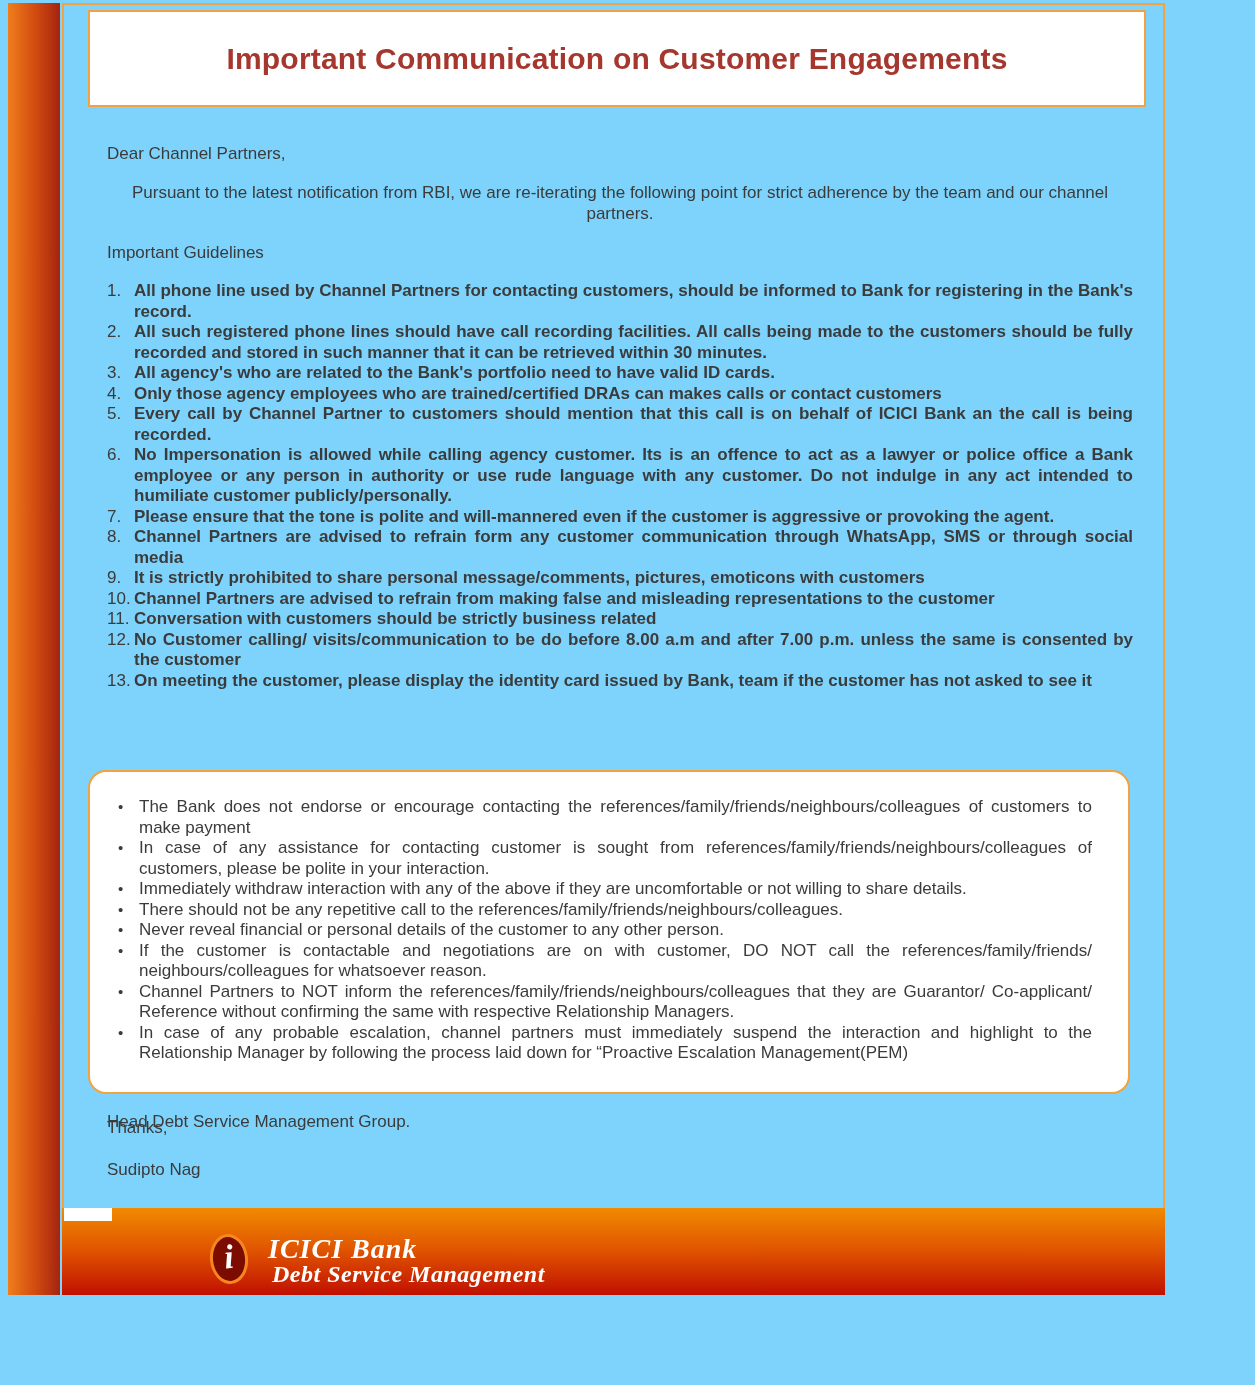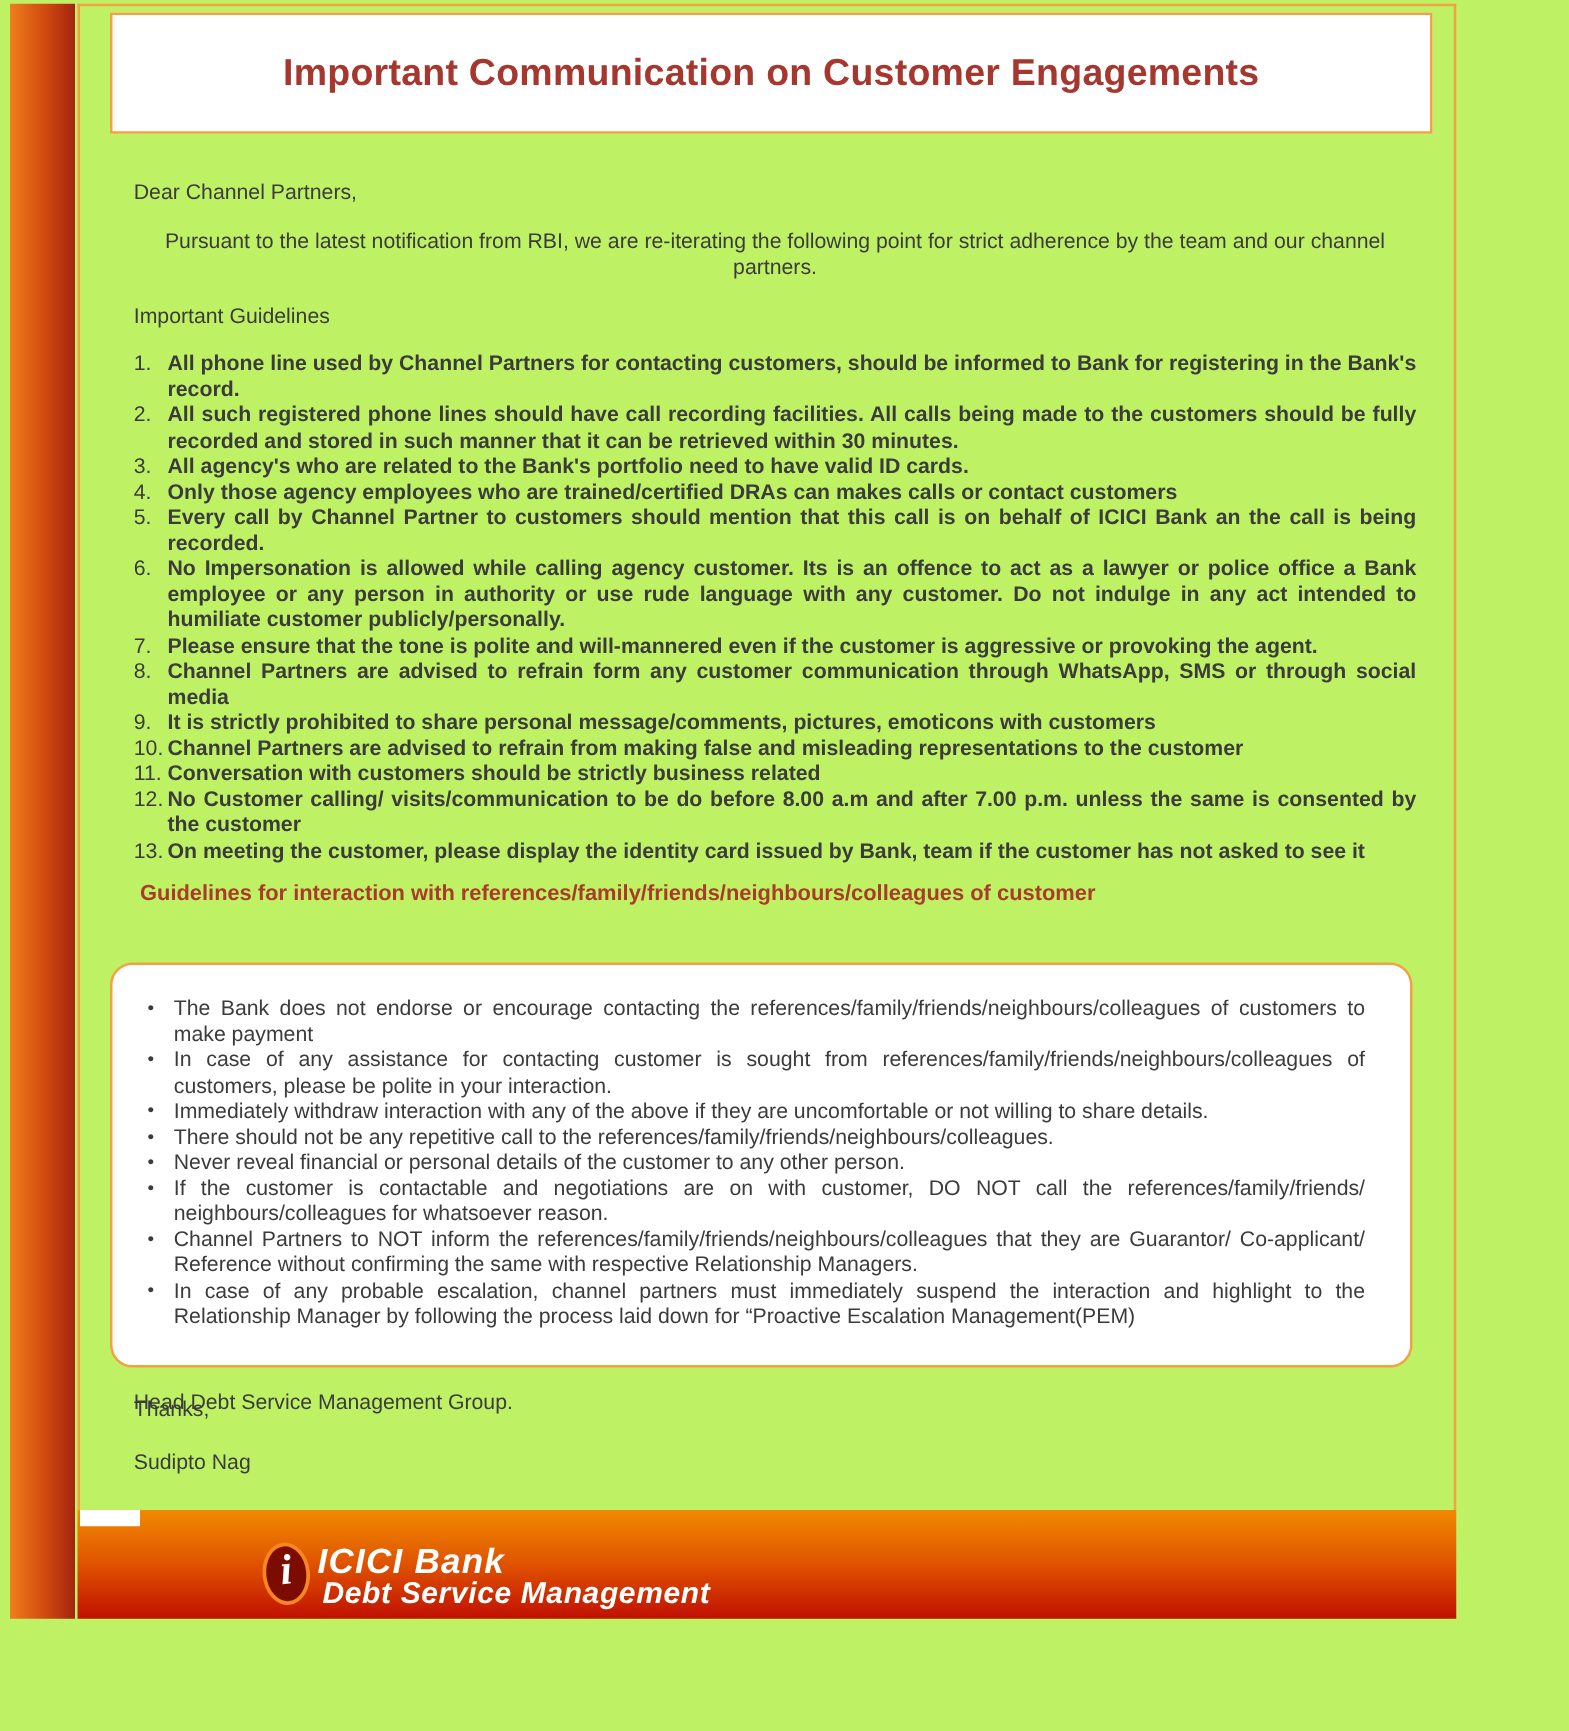--- a/index.html
+++ b/index.html
@@ -1,17 +1,17 @@
 <!DOCTYPE html>
 <html><head>
 <meta charset="utf-8">
 <style>
   html,body { margin:0; padding:0; background:#ffffff; }
   .page {
-    position:relative; width:1255px; height:1385px; background:#bef264;
+    position:relative; width:1255px; height:1385px; background:#7dd3fc;
     font-family:"Liberation Sans", sans-serif; color:#3b3b3b; overflow:hidden;
   }
   
   .left-bar {
     position:absolute; left:8px; top:3px; width:52px; height:1292px;
     background:linear-gradient(to right, #ef7e1d 0%, #d0490f 55%, #a32410 100%);
   }
   
   .border-top   { position:absolute; left:62px; top:3px;  width:1103px; height:2px; background:#f2a240; }
   .border-left  { position:absolute; left:62px; top:3px;  width:2px; height:1205px; background:#f2a240; }
@@ -63,21 +63,21 @@
   .logo-oval {
     width:38px; height:50px; border-radius:50%;
     background:#7c0b00; border:3px solid #f6861f; box-sizing:border-box;
     display:flex; align-items:center; justify-content:center;
     transform:rotate(-6deg); flex:none;
   }
   .logo-oval span {
     color:#ffffff; font-style:italic; font-weight:bold; font-size:34px; line-height:34px;
     font-family:"Liberation Serif", serif; margin-top:-4px;
   }
-  .logo-text { margin-left:6px; color:#ffffff; font-style:italic; font-weight:bold; margin-top:1px; }
+  .logo-text { margin-left:20px; color:#ffffff; font-style:italic; font-weight:bold; margin-top:1px;font-family:Liberation Serif, serif; }
   .logo-brand   { font-size:28px; line-height:28px; letter-spacing:1px; }
   .logo-tagline { font-size:24px; line-height:23px; letter-spacing:0.5px; margin-left:4px; }
 </style>
 </head>
 <body>
 
 <div class="page">
 
   <div class="left-bar"></div>
   <div class="border-top"></div>
@@ -156,21 +156,20 @@
         <span class="g-text">No Customer calling/ visits/communication to be do before 8.00 a.m and after 7.00 p.m. unless the same is consented by the customer</span>
       </div>
 
       <div class="g-item">
         <span class="g-num">13.</span>
         <span class="g-text">On meeting the customer, please display the identity card issued by Bank, team if the customer has not asked to see it</span>
       </div>
 
     </div>
 
-  <div class="sub-heading">Guidelines for interaction with references/family/friends/neighbours/colleagues of customer</div>
 
   <div class="int-box body-text">
 
       <div class="b-item">
         <span class="b-marker">•</span>
         <span class="b-text">The Bank does not endorse or encourage contacting  the references/family/friends/neighbours/colleagues of customers to make payment</span>
       </div>
 
       <div class="b-item">
         <span class="b-marker">•</span>

